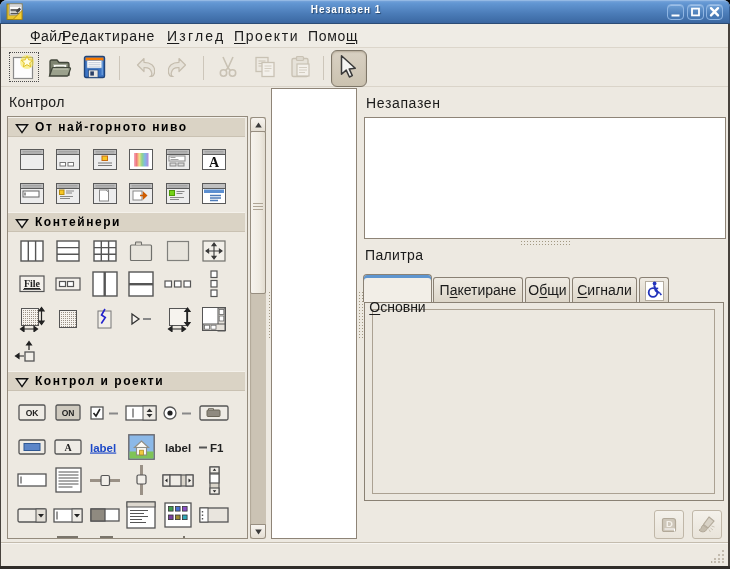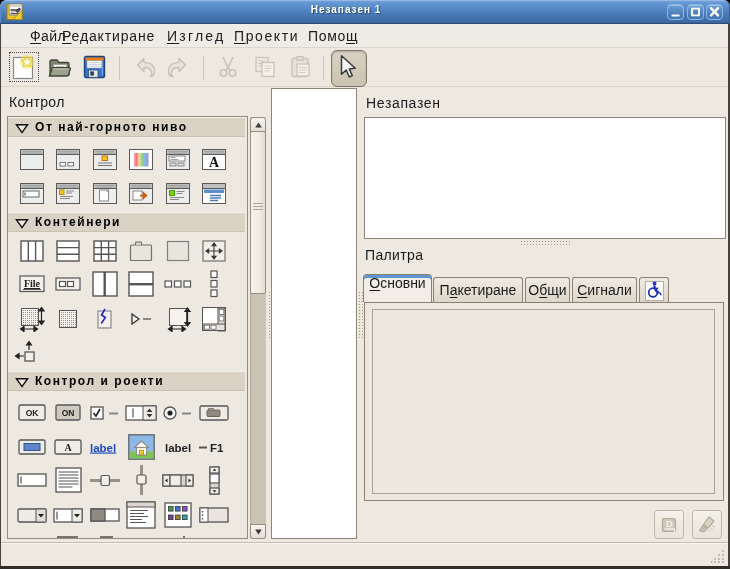--- a/index.html
+++ b/index.html
@@ -41,21 +41,21 @@
   background:linear-gradient(90deg,#F6F3ED,#EFEBE2 60%,#E2DCD0);border-radius:2px;box-sizing:border-box;}
 .dots{background-image:radial-gradient(#A29882 40%,rgba(0,0,0,0) 42%);background-size:3px 3px;}
 
 #cv{left:271px;top:88px;width:84px;height:449px;background:#fff;border:1px solid #8E8477;}
 
 #insp{left:364px;top:117px;width:362px;height:122px;background:#fff;border:1px solid #8E8477;box-sizing:border-box;}
 #nb{left:364px;top:302px;width:360px;height:199px;background:#ECE8E0;border:1px solid #8A8174;box-sizing:border-box;}
 #innerfr{left:372px;top:309px;width:343px;height:185px;border:1px solid #ABA192;box-sizing:border-box;}
 .tab{top:277px;height:25px;background:linear-gradient(#EFEBE3,#DDD6C9);border:1px solid #8A8174;border-bottom:none;
   border-radius:3px 3px 0 0;box-sizing:border-box;text-align:center;color:#1a1a1a;padding-top:4px;}
-#tab1{top:274px;height:28px;background:#F2EEE7;padding-top:0;z-index:3;
+#tab1{top:274px;height:28px;background:#F2EEE7;padding-top:24px;z-index:3;
   box-shadow:inset 0 3px 0 #5E95CF;}
 .tab u{text-decoration:underline;text-underline-offset:2px;}
 .pbtn{top:510px;width:30px;height:29px;border-radius:3px;border:1px solid #C0B7A8;
   background:linear-gradient(#F4F1EB,#E9E4DA);box-sizing:border-box;}
 
 #stl{left:1px;top:542px;width:727px;height:1px;background:#C4BCAE;}
 #stl2{left:1px;top:543px;width:727px;height:1px;background:#F7F5F1;}
 
 #bl{left:0;top:24px;width:1px;height:545px;background:#47423C;}
 #br{left:728px;top:24px;width:2px;height:545px;background:#47423C;}

